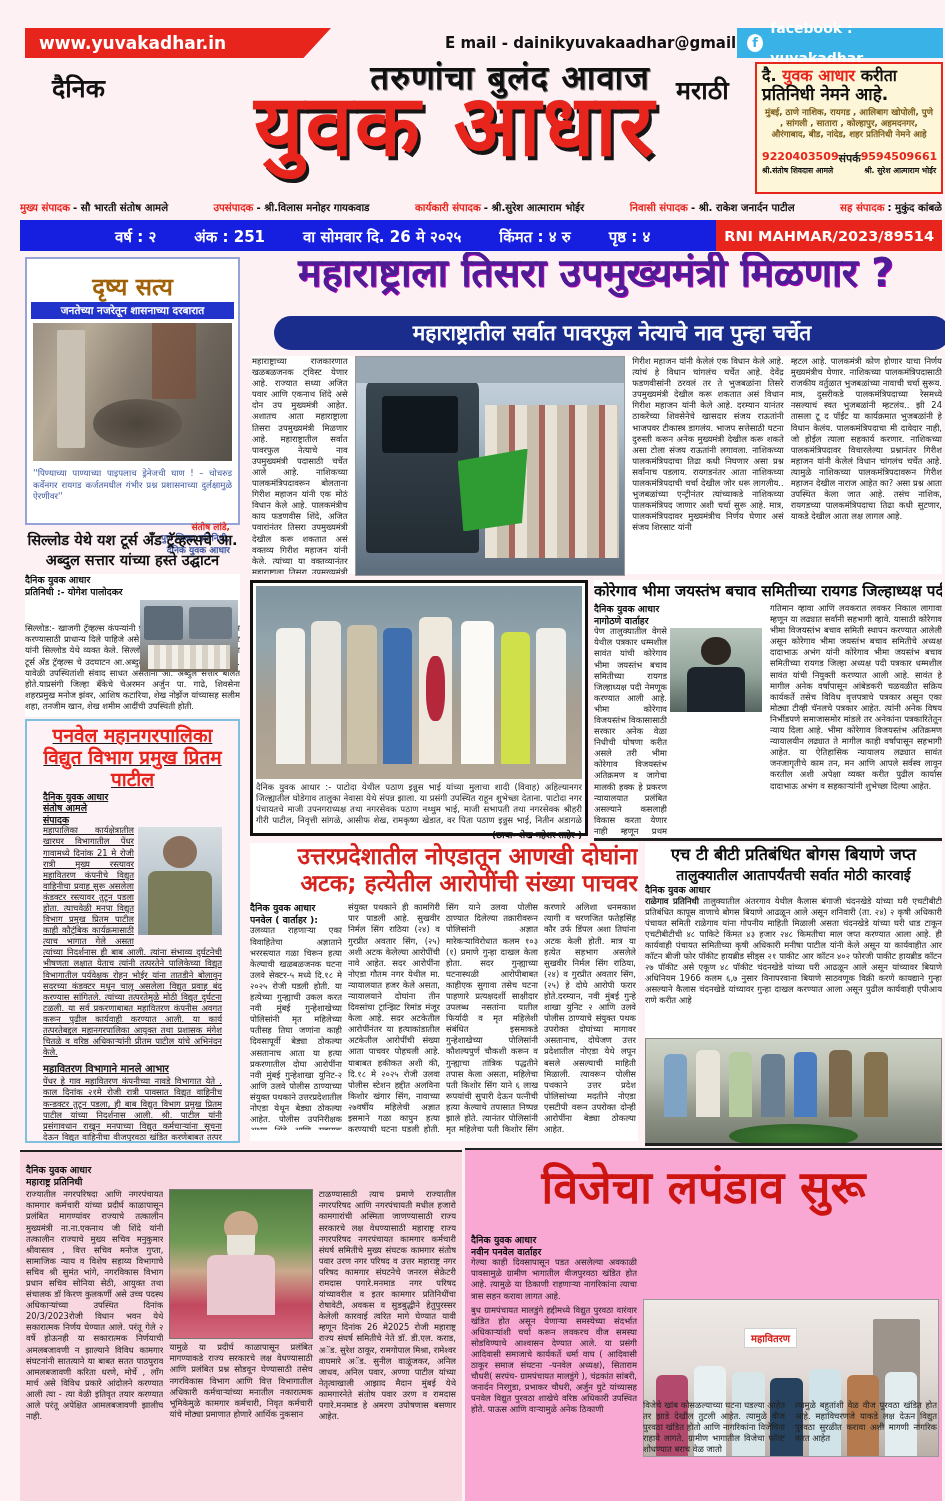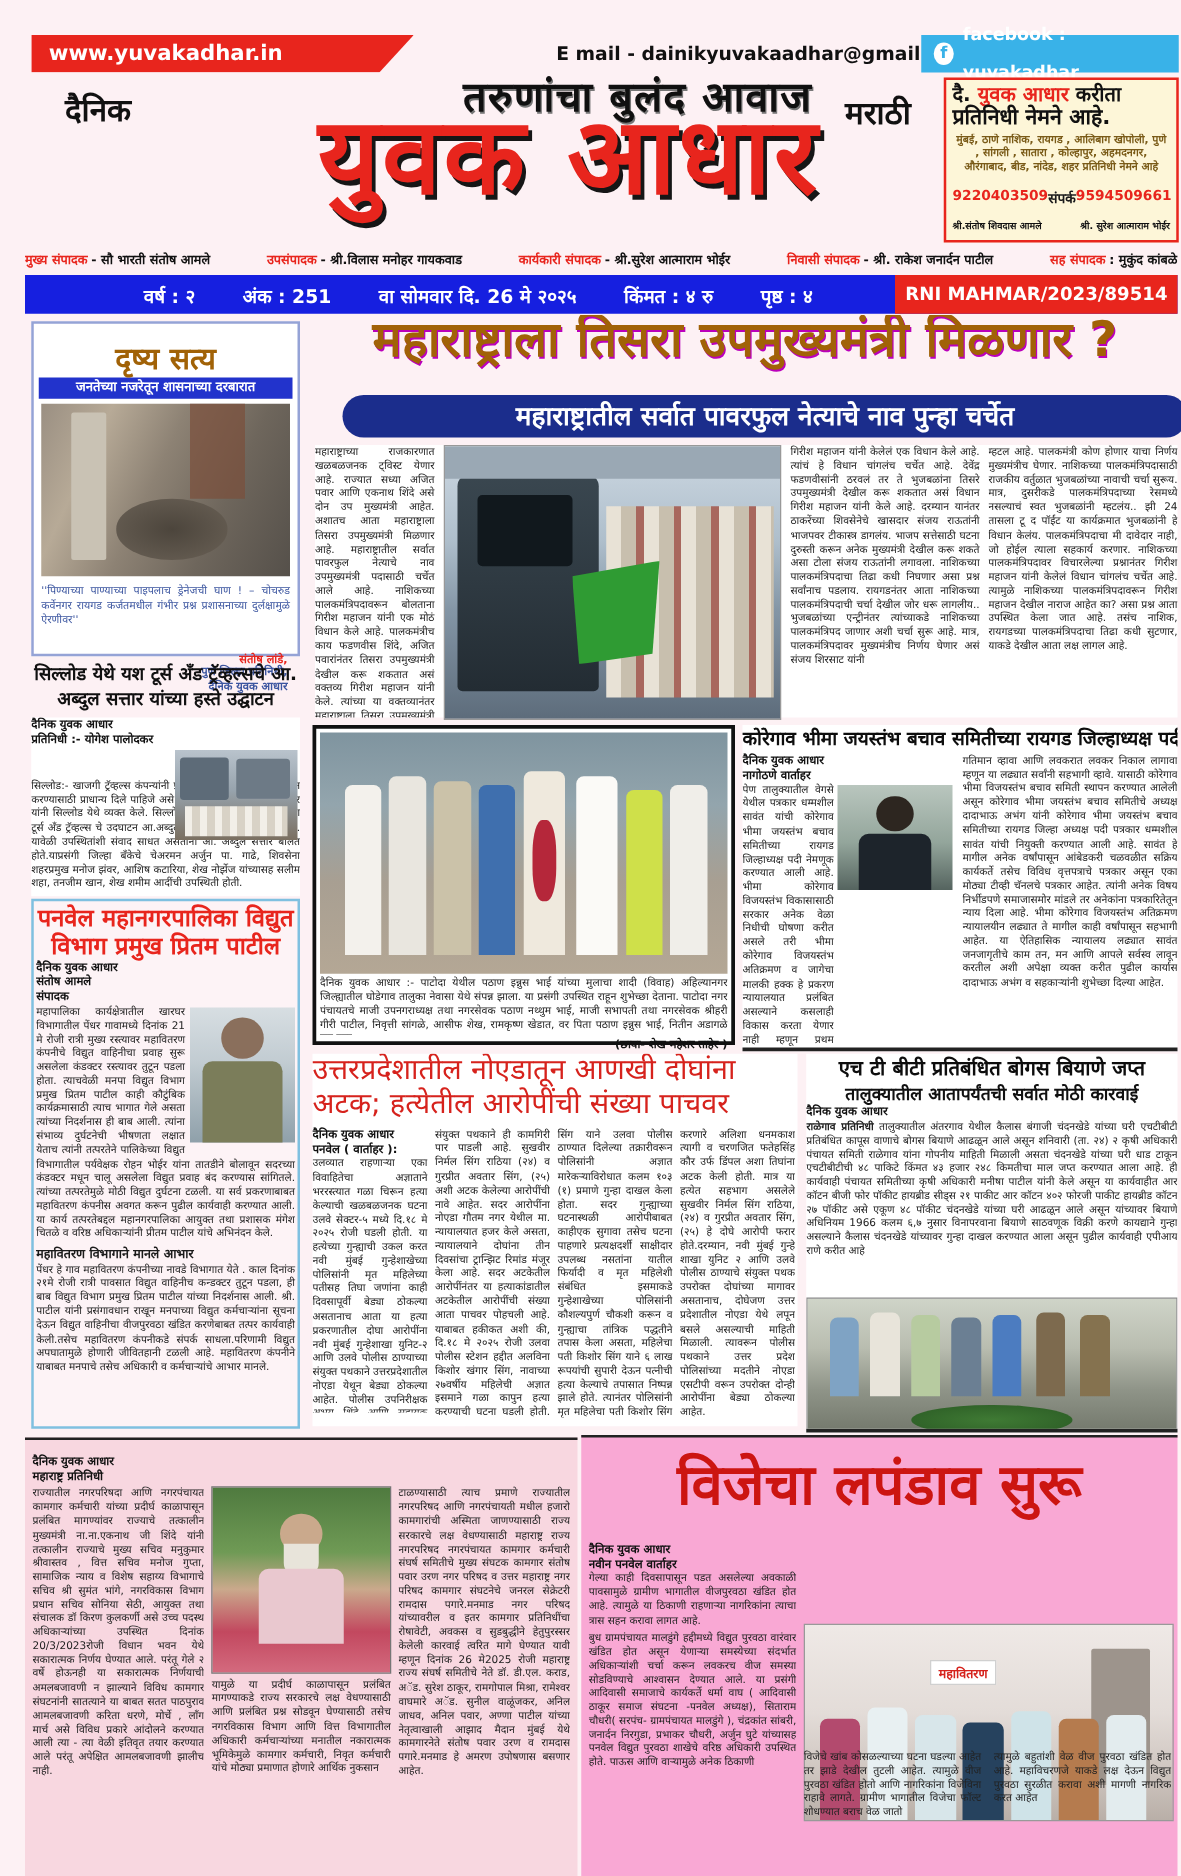--- a/index.html
+++ b/index.html
@@ -24,58 +24,58 @@
   .marathi{font-size:25px;font-weight:bold;color:#111;}
   .bigtitle{font-size:85px;font-weight:bold;color:#e8251d;line-height:.95;letter-spacing:2px;
             text-shadow:3px 4px 0 #161616;text-align:center;}
   .adbox{background:#fdf6d8;border:2px solid #e8251d;padding:3px 5px;box-sizing:border-box;}
   .adl1{font-size:16px;font-weight:bold;color:#111;line-height:1.15;}
   .adl1 .red{color:#e8251d;}
   .adl2{font-size:17px;font-weight:bold;color:#111;line-height:1.1;}
   .adcities{font-size:8.6px;font-weight:bold;color:#7a5b18;line-height:1.3;margin-top:3px;text-align:center;}
   .adphones{font-size:11px;font-weight:bold;margin-top:3px;display:flex;justify-content:space-between;}
   .adphones .ph{color:#e8251d;}
-  .adnames{font-size:7.6px;font-weight:bold;color:#111;display:flex;justify-content:space-between;margin-top:10px;}
+  .adnames{font-size:7.6px;font-weight:bold;color:#111;display:flex;justify-content:space-between;margin-top:0;}
   
   .editors{display:flex;justify-content:space-between;align-items:center;font-size:10.2px;white-space:nowrap;}
   .edlabel{color:#e8251d;font-weight:bold;}
   .edname{color:#111;font-weight:bold;margin-left:3px;}
   .datebar{background:#161fe0;color:#fff;font-weight:bold;font-size:15px;display:flex;
            align-items:center;gap:38px;padding-left:95px;box-sizing:border-box;}
   .rni{position:absolute;right:0;top:0;bottom:0;background:#e8251d;color:#fff;display:flex;
        align-items:center;justify-content:center;font-size:14.5px;font-weight:bold;padding:0 8px;}
   
   .dsbox{background:#fff;border:2px solid #95a3d6;box-sizing:border-box;}
   .dstitle{color:#a16207;font-weight:bold;font-size:24px;text-align:center;line-height:1.1;padding-top:15px;}
   .dsbar{background:#2233cc;color:#fff;font-weight:bold;font-size:10.5px;text-align:center;line-height:17px;margin:2px 4px;}
   .dsphoto{margin:4px 6px;height:138px;background:
       linear-gradient(115deg,#9a8f82 0%,#b7aa97 22%,#8d8274 45%,#6e665c 70%,#55504a 100%);position:relative;}
   .dscap{font-size:8.6px;color:#3c56a0;padding:3px 6px 0 6px;line-height:1.3;}
   .dssig1{color:#e8251d;font-weight:bold;font-size:9px;text-align:right;padding-right:8px;}
   .dssig2{color:#3c56a0;font-weight:bold;font-size:9px;text-align:right;padding-right:8px;line-height:1.25;}
   .silhl{font-weight:bold;font-size:14.6px;color:#101010;text-align:center;line-height:1.35;}
-  .pvbox{background:#fdf3f6;border:2px solid #7fc0e0;box-sizing:border-box;padding:4px 2px;}
+  .pvbox{background:#fdf3f6;border:2px solid #7fc0e0;box-sizing:border-box;padding:4px 16px;text-decoration:underline;}
   .pvhl{color:#e8251d;font-weight:bold;font-size:19px;text-align:center;line-height:1.15;}
   .pvsub{color:#111;font-weight:bold;font-size:12.6px;text-align:center;line-height:1.2;margin-top:2px;}
   .pvsub2{font-weight:bold;font-size:10px;margin:3px 0 1px 0;}
   
-  .mhl{color:#a16207;font-weight:bold;font-size:39px;text-align:center;line-height:1.1;text-shadow:1px 1px 0 #b0b;}
+  .mhl{color:#4c1d95;font-weight:bold;font-size:39px;text-align:center;line-height:1.1;text-shadow:1px 1px 0 #b0b;}
   .msub{background:#1b2d8c;border-radius:18px;color:#fff;font-weight:bold;font-size:21px;
         text-align:center;line-height:34px;}
   .photoframe{position:relative;overflow:hidden;}
   .trainphoto{background:linear-gradient(180deg,#cdd8e2 0%,#aebecb 35%,#8496a6 60%,#5d6c7b 100%);}
   .weddingframe{border:3px solid #111;background:#fff;padding:3px;box-sizing:border-box;}
   .weddingphoto{height:193px;background:linear-gradient(180deg,#7f949f 0%,#93a5ad 30%,#a89f92 62%,#b4a795 100%);position:relative;}
   .wedcap{font-size:8.5px;color:#222;line-height:1.3;padding-top:3px;}
   .wedcredit{font-size:9px;font-weight:bold;text-align:right;color:#111;}
   .korhl{font-weight:bold;font-size:15.2px;white-space:nowrap;overflow:hidden;color:#0d0d0d;}
   .portrait{background:linear-gradient(180deg,#d7dee2 0%,#c2ccd2 40%,#8fa0aa 100%);position:relative;}
   .head{position:absolute;border-radius:50%;background:#31424d;}
   .torso{position:absolute;border-radius:8px 8px 0 0;background:#253038;}
-  .noidahl{color:#d6221c;font-weight:normal;font-size:23px;text-align:left;line-height:1.18;}
+  .noidahl{color:#d6221c;font-weight:bold;font-size:23px;text-align:right;line-height:1.18;}
   .htbthl{font-weight:bold;font-size:16.2px;text-align:center;color:#0d0d0d;}
   .htbtsub{font-weight:bold;font-size:14px;text-align:center;color:#111;}
   .seizphoto{background:linear-gradient(180deg,#cfd4c8 0%,#b9bdb0 35%,#8f9488 65%,#6f7468 100%);position:relative;}
   
   .strikeblock{background:#f8d7e0;border-top:2px solid #222;box-sizing:border-box;}
   .strikehl{font-weight:bold;font-size:27px;text-align:center;line-height:1.25;color:#0d0d0d;}
   .sadhuphoto{background:linear-gradient(180deg,#4f7a3f 0%,#6f9a55 35%,#caa98c 55%,#c2485f 78%,#d46a7e 100%);position:relative;}
   .vijblock{background:#f9a8d4;border-top:2px solid #222;box-sizing:border-box;}
   .vijhl{color:#cc1511;font-weight:bold;font-size:45px;text-align:center;line-height:1.05;}
   .mahaphoto{background:linear-gradient(180deg,#efe9e6 0%,#e3dcd8 45%,#cfc6c0 75%,#b9afa8 100%);position:relative;}

